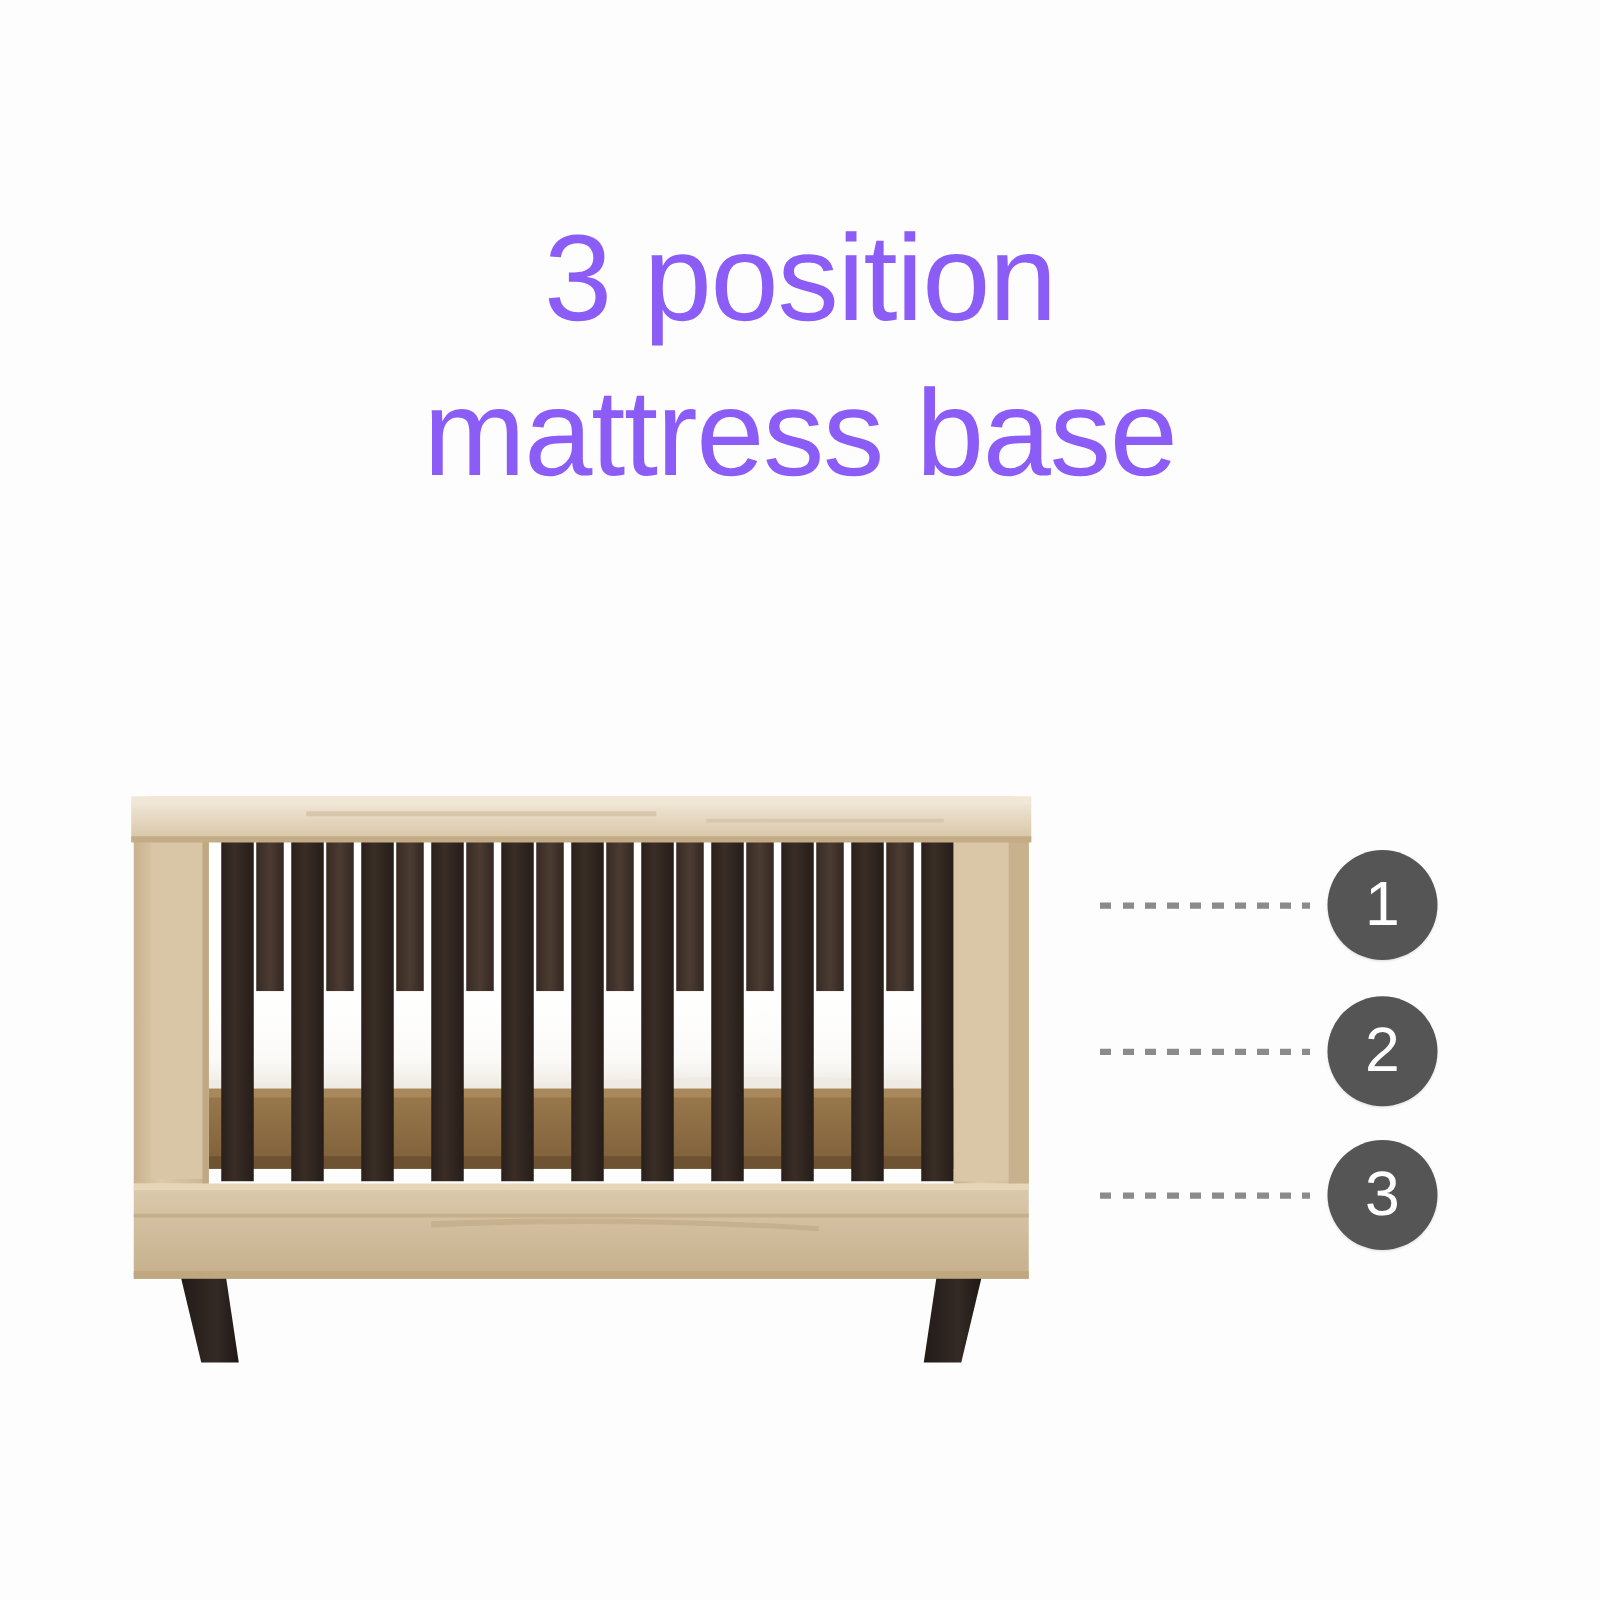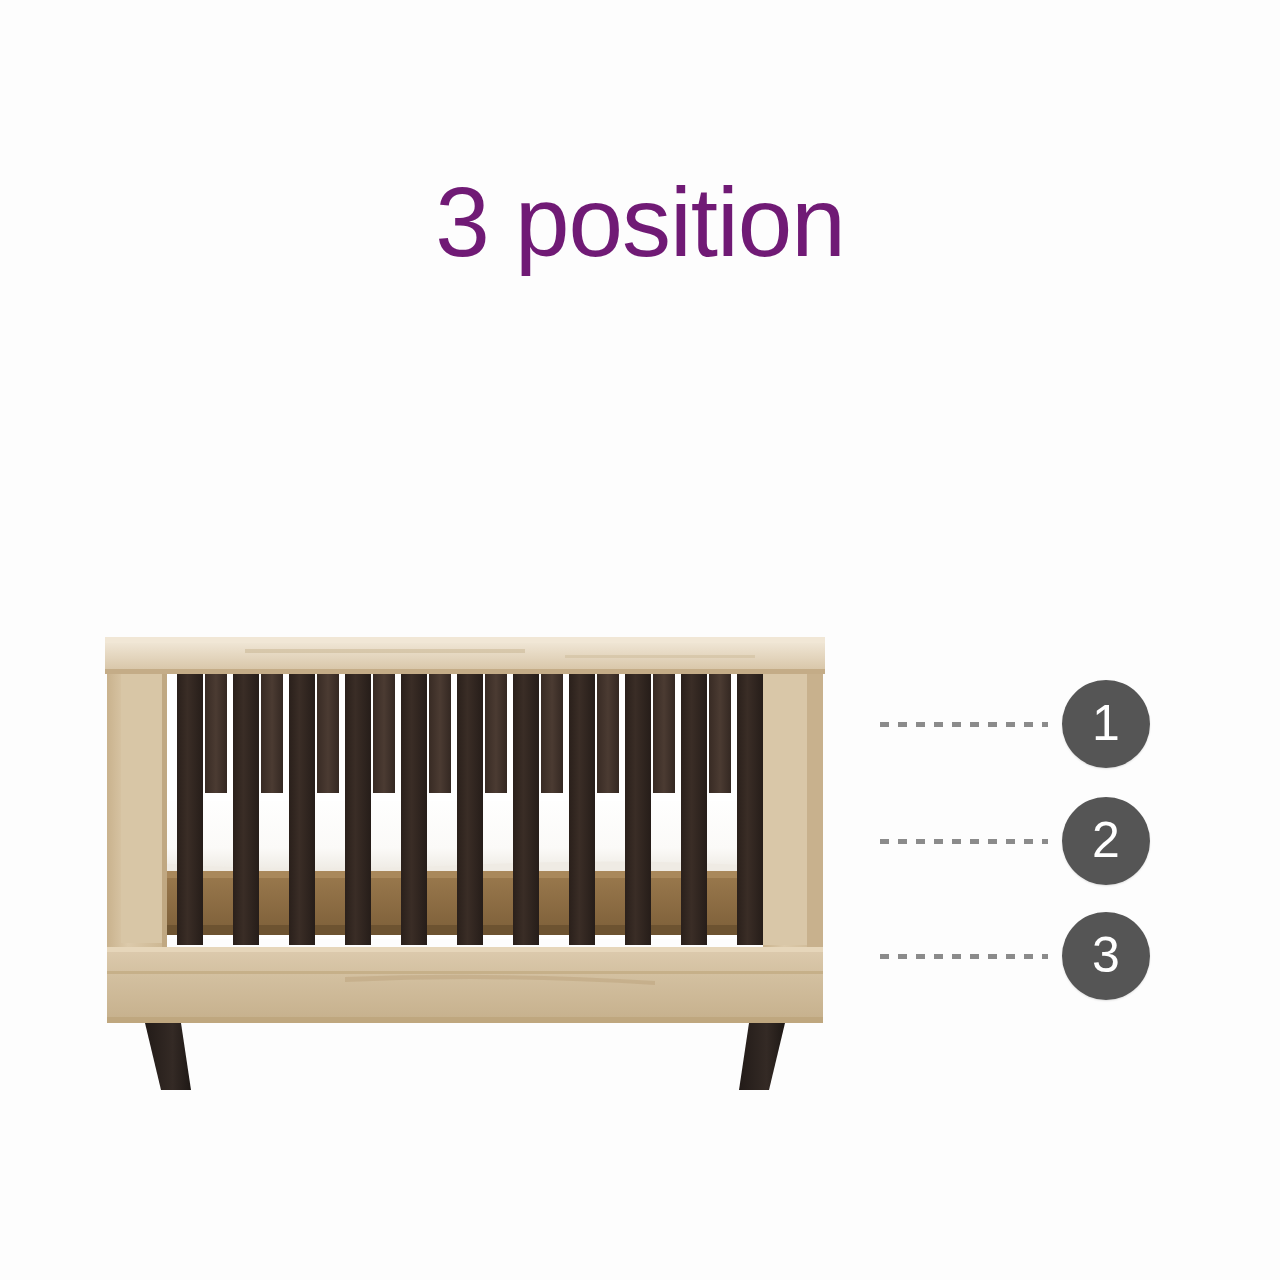--- a/index.html
+++ b/index.html
@@ -20,21 +20,21 @@
     background: #fdfdfd;
   }
 
   
   .headline {
     position: absolute;
     left: 0;
     top: 160px;
     width: 1280px;
     text-align: center;
-    color: #701a75;
+    color: #8b5cf6;
     font-family: "Liberation Sans", sans-serif;
     font-weight: 300;
     font-size: 98px;
     line-height: 124px;
     letter-spacing: -1px;
   }
   .headline .line { display: block; white-space: nowrap; }
 
   
   .crib {
@@ -94,20 +94,21 @@
     box-shadow: 0 1px 2px rgba(0,0,0,0.12);
   }
 </style>
 </head>
 <body>
 
 <div id="infographic">
 
   <h1 class="headline">
     <span class="line">3 position</span>
+    <span class="line">mattress base</span>
   </h1>
 
   <div class="crib">
     <svg class="crib-svg" viewBox="0 0 740 475" xmlns="http://www.w3.org/2000/svg">
       <defs>
         <linearGradient id="woodLight" x1="0" y1="0" x2="0" y2="1">
           <stop offset="0%" stop-color="#e6d8c1"></stop>
           <stop offset="45%" stop-color="#d9c7a8"></stop>
           <stop offset="100%" stop-color="#cdb794"></stop>
         </linearGradient>

